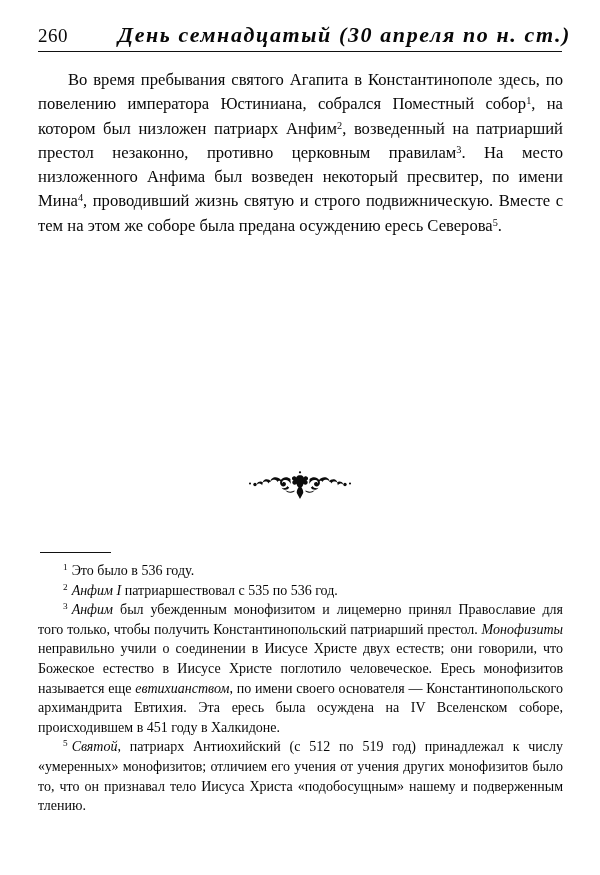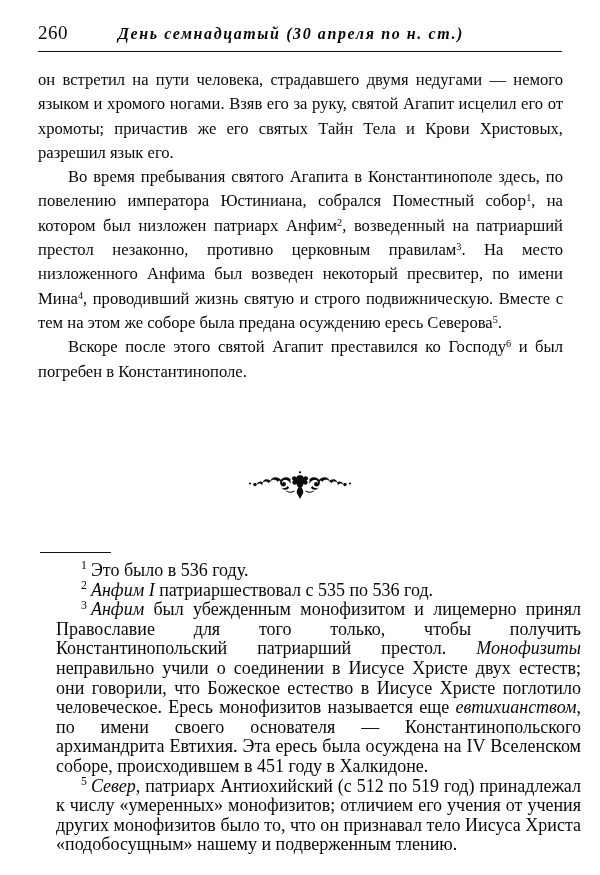--- a/index.html
+++ b/index.html
@@ -38,21 +38,21 @@
     height: 26px;
   }
   .folio {
     font-size: 19px;
     font-weight: 400;
     letter-spacing: 0.5px;
     width: 80px;
     flex: 0 0 80px;
   }
   .running-title {
-    font-size: 16px;
+    font-size: 22px;
     font-style: italic;
     font-weight: bold;
     letter-spacing: 1.6px;
     white-space: nowrap;
   }
   .header-rule {
     position: absolute;
     left: 38px;
     top: 51px;
     width: 524px;
@@ -103,24 +103,24 @@
     left: 40px;
     top: 552px;
     width: 71px;
     height: 0;
     border-top: 1.3px solid #111;
   }
 
   
   .footnotes {
     position: absolute;
-    left: 56px;
+    left: 38px;
     top: 561px;
     width: 525px;
-    font-size: 18px;
+    font-size: 14px;
     line-height: 19.6px;
     text-align: justify;
   }
   .footnotes .fn {
     margin: 0;
     text-indent: 25px;
   }
   .fn-marker {
     font-size: 0.66em;
     vertical-align: 0.55em;
@@ -139,23 +139,21 @@
 
   <div class="header">
     <div class="header-row">
       <span class="folio">260</span>
       <span class="running-title">День семнадцатый (30 апреля по н. ст.)</span>
     </div>
   </div>
   <div class="header-rule"></div>
 
   <div class="body-text" id="body-text">
-      <p class="no-indent">он встретил на пути человека, страдавшего двумя недугами — немого языком и хромого ногами. Взяв его за руку, святой Агапит исцелил его от хромоты; причастив же его святых Тайн Тела и Крови Христовых, разрешил язык его.</p>
       <p>Во время пребывания святого Агапита в Константинополе здесь, по повелению императора Юстиниана, собрался Поместный собор<sup>1</sup>, на котором был низложен патриарх Анфим<sup>2</sup>, возведенный на патриарший престол незаконно, противно церковным правилам<sup>3</sup>. На место низложенного Анфима был возведен некоторый пресвитер, по имени Мина<sup>4</sup>, проводивший жизнь святую и строго подвижническую. Вместе с тем на этом же соборе была предана осуждению ересь Северова<sup>5</sup>.</p>
-      <p>Вскоре после этого святой Агапит преставился ко Господу<sup>6</sup> и был погребен в Константинополе.</p>
     </div>
 
   <div class="ornament">
     <svg width="150" height="34" viewBox="0 0 300 68">
       <g fill="#0c0c0c">
         <path d="M150 14c-3.6 0-6.4 2.1-7.6 5.2-0.9-1.6-2.3-2.6-4-2.6-2.6 0-4.5 1.9-4.5 4.4 0 2.1 1.4 3.8 3.4 4.2-1.6 0.7-2.7 2.2-2.7 4 0 2.4 2 4.3 4.5 4.3 1.6 0 3-0.8 3.8-2.1 0.5 3 2 5.6 4.2 7.6-2.2 2.6-3.6 6-3.6 9.6 0 0.5 0 1 0.1 1.5L150 62l6.4-11.9c0.1-0.5 0.1-1 0.1-1.5 0-3.6-1.4-7-3.6-9.6 2.2-2 3.7-4.6 4.2-7.6 0.8 1.3 2.2 2.1 3.8 2.1 2.5 0 4.5-1.9 4.5-4.3 0-1.8-1.1-3.3-2.7-4 2-0.4 3.4-2.1 3.4-4.2 0-2.5-1.9-4.4-4.5-4.4-1.7 0-3.1 1-4 2.6-1.2-3.1-4-5.2-7.6-5.2z"></path>
         <path d="M150 6.5c-1.2 0-2.2 1-2.2 2.2s1 2.2 2.2 2.2 2.2-1 2.2-2.2-1-2.2-2.2-2.2z"></path>
         <path d="M131 22c-4.5-3.8-10.2-4.6-14.8-2.2-4.3 2.2-6.6 6.6-6 10.9 0.5 3.6 3.2 6.3 6.5 6.3 2.9 0 5.2-2.1 5.2-4.8 0-2.4-1.8-4.2-4.1-4.2-1.9 0-3.4 1.3-3.7 3.1-0.6-2.4 0.6-5.1 3.1-6.4 3.2-1.6 7.2-0.9 10.3 1.8 1.8 1.5 3 3.5 3.5 5.6 0.6-2.5 0.6-5 0-7.2-0.1-0.3-0.2-0.6-0.3-0.9 0.3-0.7 0.5-1.4 0.3-2z"></path>
         <path d="M169 22c4.5-3.8 10.2-4.6 14.8-2.2 4.3 2.2 6.6 6.6 6 10.9-0.5 3.6-3.2 6.3-6.5 6.3-2.9 0-5.2-2.1-5.2-4.8 0-2.4 1.8-4.2 4.1-4.2 1.9 0 3.4 1.3 3.7 3.1 0.6-2.4-0.6-5.1-3.1-6.4-3.2-1.6-7.2-0.9-10.3 1.8-1.8 1.5-3 3.5-3.5 5.6-0.6-2.5-0.6-5 0-7.2 0.1-0.3 0.2-0.6 0.3-0.9-0.3-0.7-0.5-1.4-0.3-2z"></path>
         <path d="M112 24c-3.9-4.7-9.8-6.6-14.8-4.8-3.6 1.3-6 4.3-6.3 7.7 2.1-2.6 5.3-3.9 8.6-3.3 2.6 0.5 4.7 2.2 5.6 4.5 0.7-1.5 2.2-2.5 3.9-2.5 1.1 0 2.1 0.4 2.9 1.1 0.2-0.9 0.3-1.8 0.1-2.7z"></path>
@@ -175,16 +173,16 @@
       </g>
     </svg>
   </div>
 
   <div class="fn-rule"></div>
 
   <div class="footnotes" id="footnotes">
       <p class="fn"><span class="fn-marker">1</span>Это было в 536 году.</p>
       <p class="fn"><span class="fn-marker">2</span><span class="it">Анфим I</span> патриаршествовал с 535 по 536 год.</p>
       <p class="fn"><span class="fn-marker">3</span><span class="it">Анфим</span> был убежденным монофизитом и лицемерно принял Православие для того только, чтобы получить Константинопольский патриарший престол. <span class="it">Монофизиты</span> неправильно учили о соединении в Иисусе Христе двух естеств; они говорили, что Божеское естество в Иисусе Христе поглотило человеческое. Ересь монофизитов называется еще <span class="it">евтихианством</span>, по имени своего основателя — Константинопольского архимандрита Евтихия. Эта ересь была осуждена на IV Вселенском соборе, происходившем в 451 году в Халкидоне.</p>
-      <p class="fn"><span class="fn-marker">5</span><span class="it">Север</span>, патриарх Антиохийский (с 512 по 519 год) принадлежал к числу «умеренных» монофизитов; отличием его учения от учения других монофизитов было то, что он признавал тело Иисуса Христа «подобосущным» нашему и подверженным тлению.</p>
+      <p class="fn"><span class="fn-marker">5</span><span class="it">Святой</span>, патриарх Антиохийский (с 512 по 519 год) принадлежал к числу «умеренных» монофизитов; отличием его учения от учения других монофизитов было то, что он признавал тело Иисуса Христа «подобосущным» нашему и подверженным тлению.</p>
     </div>
 
 </div>
 
 </body></html>

